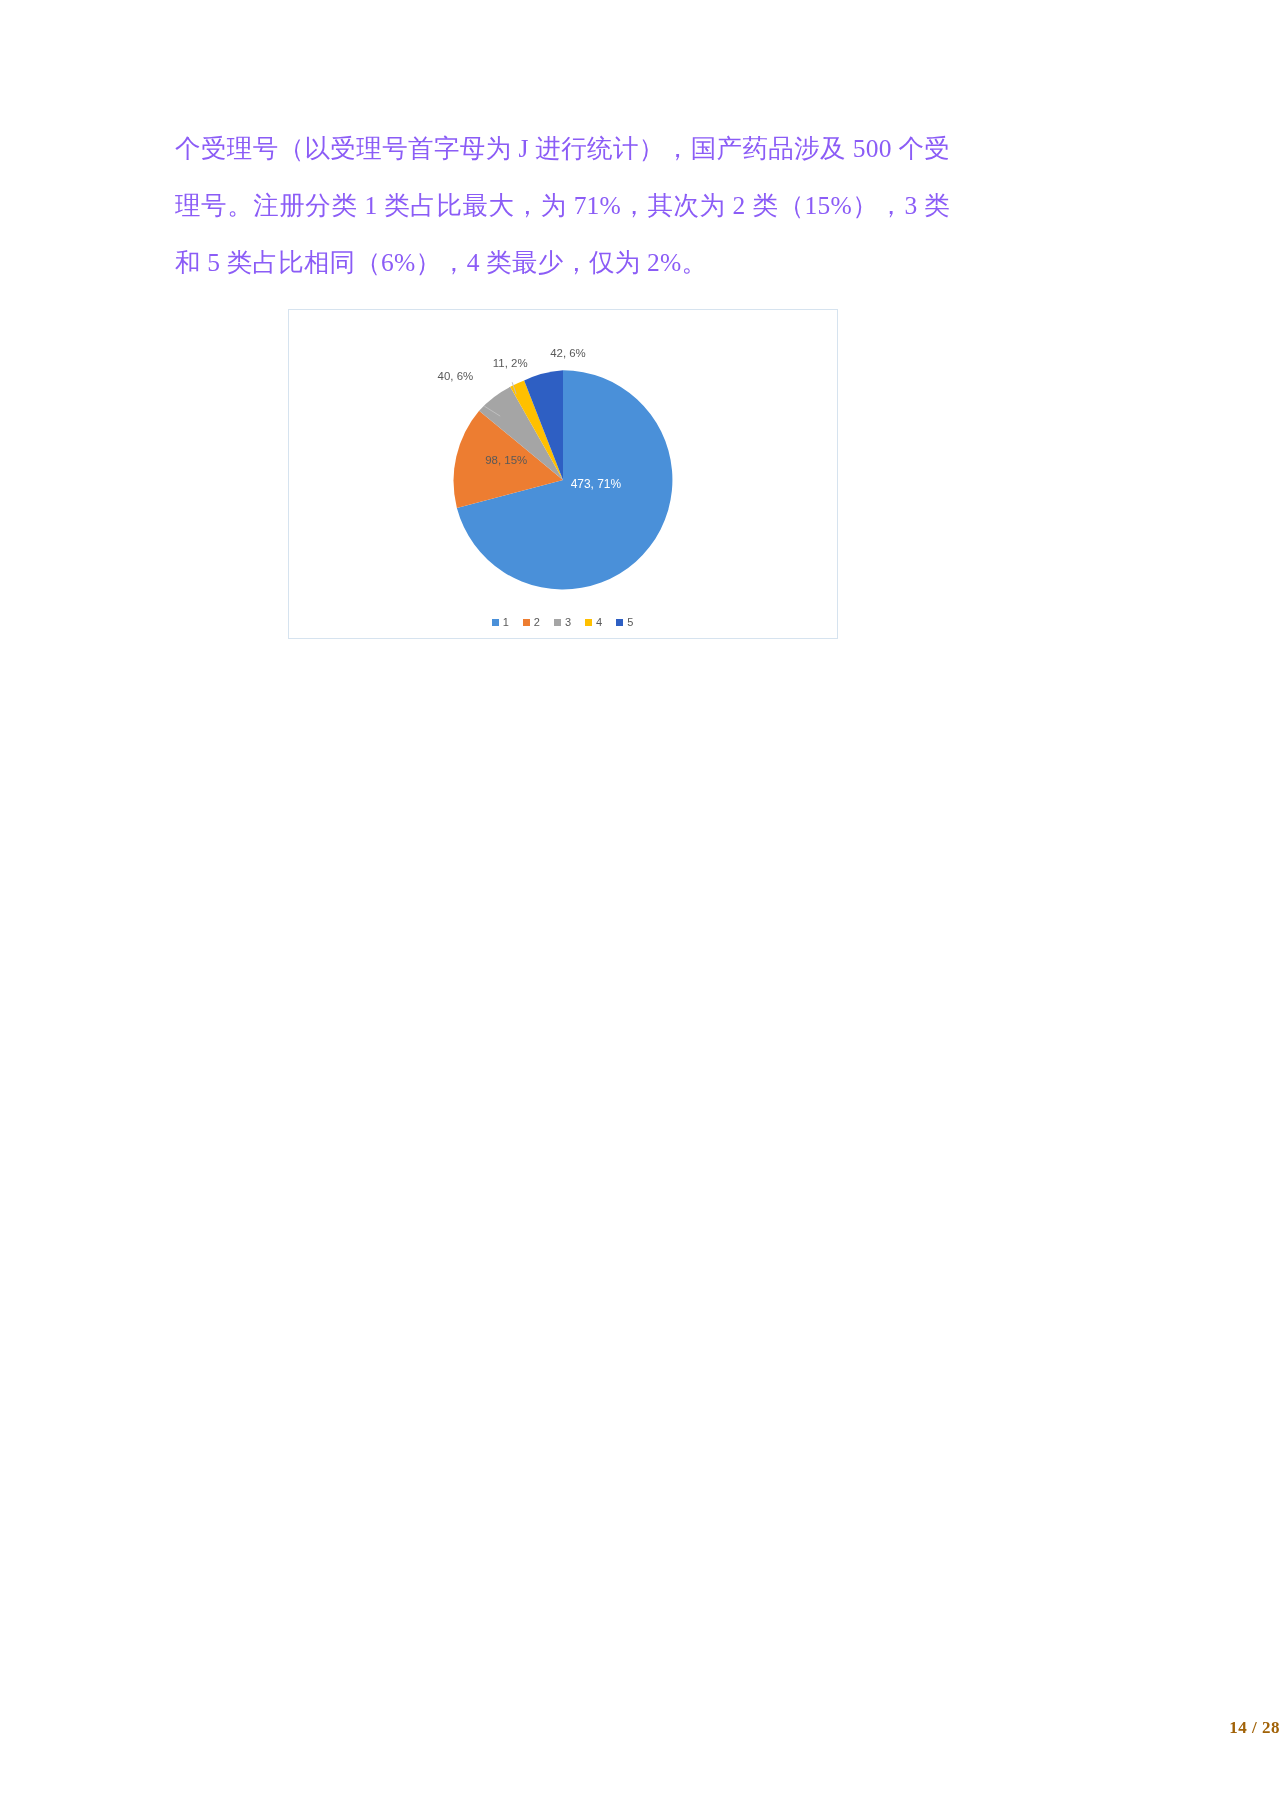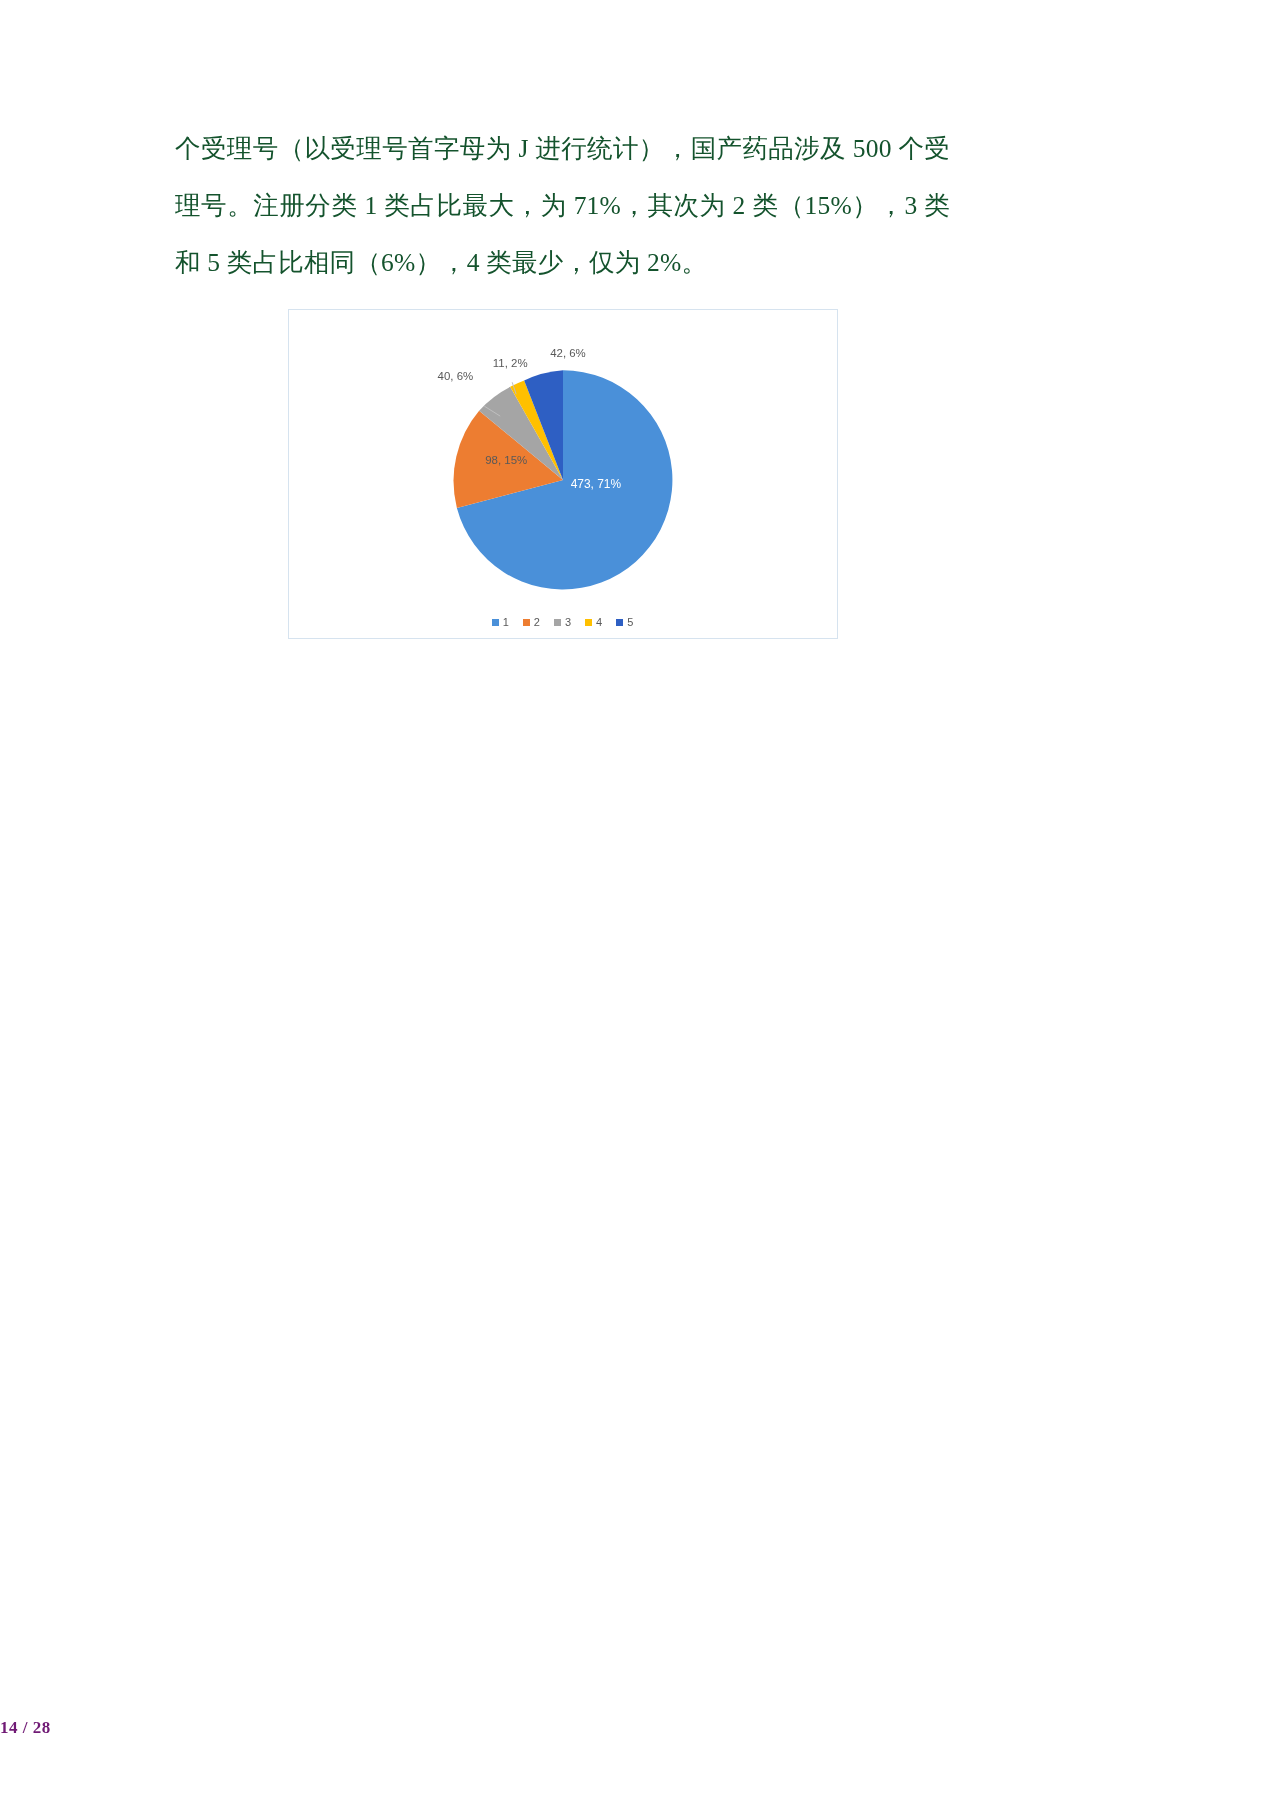--- a/index.html
+++ b/index.html
@@ -24,21 +24,21 @@
     width: 775px;
   }
   p.body-text {
     font-family: "Liberation Serif", serif;
     font-size: 25.5px;
     line-height: 57px;
     margin: 0;
     text-align: justify;
     text-justify: inter-ideograph;
     letter-spacing: 0.2px;
-    color: #14532d;
+    color: #8b5cf6;
   }
   p.indent {
     text-indent: 54px;
   }
   .figure-wrap {
     margin: 18px 0 24px 0;
     display: flex;
     justify-content: center;
   }
   .chart-box {
@@ -91,25 +91,25 @@
   .slice-label-inner {
     font-family: "Liberation Sans", sans-serif;
     font-size: 12px;
     fill: #ffffff;
   }
   .footer {
     position: absolute;
     left: 0;
     bottom: 72px;
     width: 100%;
-    text-align: left;
+    text-align: right;
     font-family: "Liberation Serif", serif;
     font-size: 17px;
     font-weight: bold;
-    color: #701a75;
+    color: #a16207;
     letter-spacing: 0.5px;
   }
 </style>
 </head>
 <body>
 
 <div class="page">
 
   <div class="content">
 

